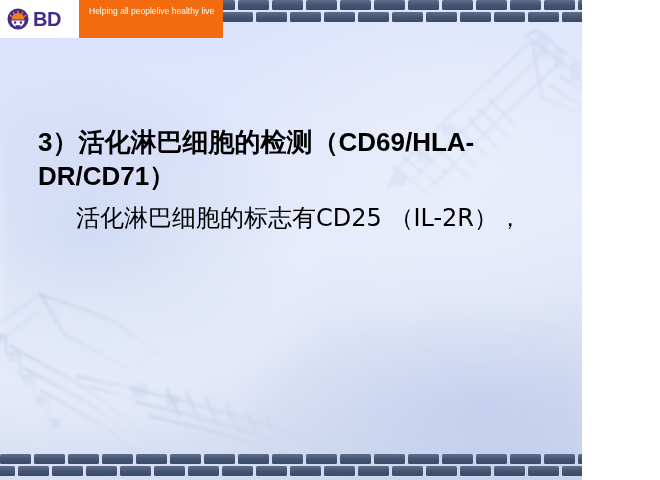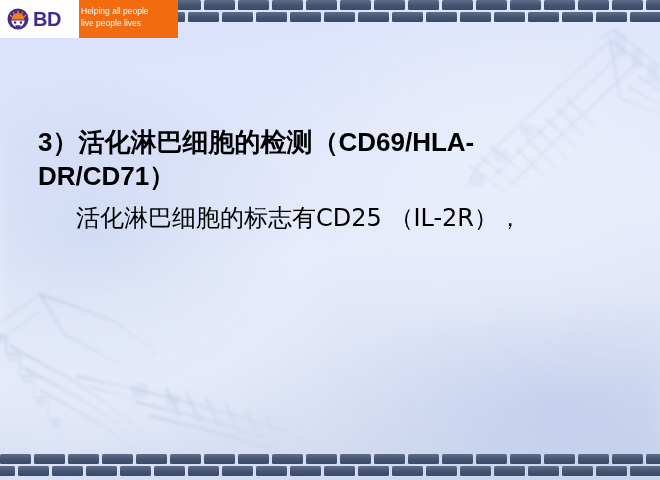--- a/index.html
+++ b/index.html
@@ -3,21 +3,21 @@
 <meta charset="utf-8">
 <title>BD Slide</title>
 <style>
   html, body {
     margin: 0;
     padding: 0;
     background: #ffffff;
   }
   #slide {
     position: relative;
-    width: 660px;
+    width: 582px;
     height: 480px;
     overflow: hidden;
     font-family: "Liberation Sans", "DejaVu Sans", sans-serif;
     background: #dfe6fb;
   }
 
   
   .bg-base {
     position: absolute;
     inset: 0;
@@ -114,25 +114,26 @@
   .logo-word {
     color: #432b8c;
     font-weight: bold;
     font-size: 20px;
     letter-spacing: -0.5px;
     line-height: 1;
   }
   .tagline {
     background: #f26b0f;
     color: #ffffff;
-    padding: 5px 9px 5px 2px;
+    padding: 5px 9px 5px 10px;
     font-size: 8.5px;
     line-height: 1.42;
     display: flex;
-    flex-direction: column;
+    flex-direction: row;
+    justify-content: center;
     white-space: nowrap;
     min-width: 88px;
   }
 
   
   .content {
     position: absolute;
     left: 12px; top: 0;
     width: 660px; height: 480px;
     z-index: 5;
@@ -355,21 +356,21 @@
           <path d="M4.4 12.6h13.2a6.6 6.6 0 0 1-13.2 0z" fill="#ffffff"></path>
           <circle cx="8.1" cy="14.5" r="1.25" fill="#432b8c"></circle>
           <circle cx="13.9" cy="14.5" r="1.25" fill="#432b8c"></circle>
           <path d="M8.4 17.2h5.2a2.6 2.6 0 0 1-5.2 0z" fill="#432b8c"></path>
         </svg>
       </span>
       <span class="logo-word">BD</span>
     </div>
     <div class="tagline">
       <span>Helping all people</span>
-      <span>live people lives</span>
+      <span>live healthy live</span>
     </div>
   </div>
 
   <div class="content">
     <div class="slide-title">
       <div>3）活化淋巴细胞的检测（CD69/HLA-</div>
       <div>DR/CD71）</div>
     </div>
     <div class="slide-body">
       <div class="line first">活化淋巴细胞的标志有CD25 （IL-2R），</div>

